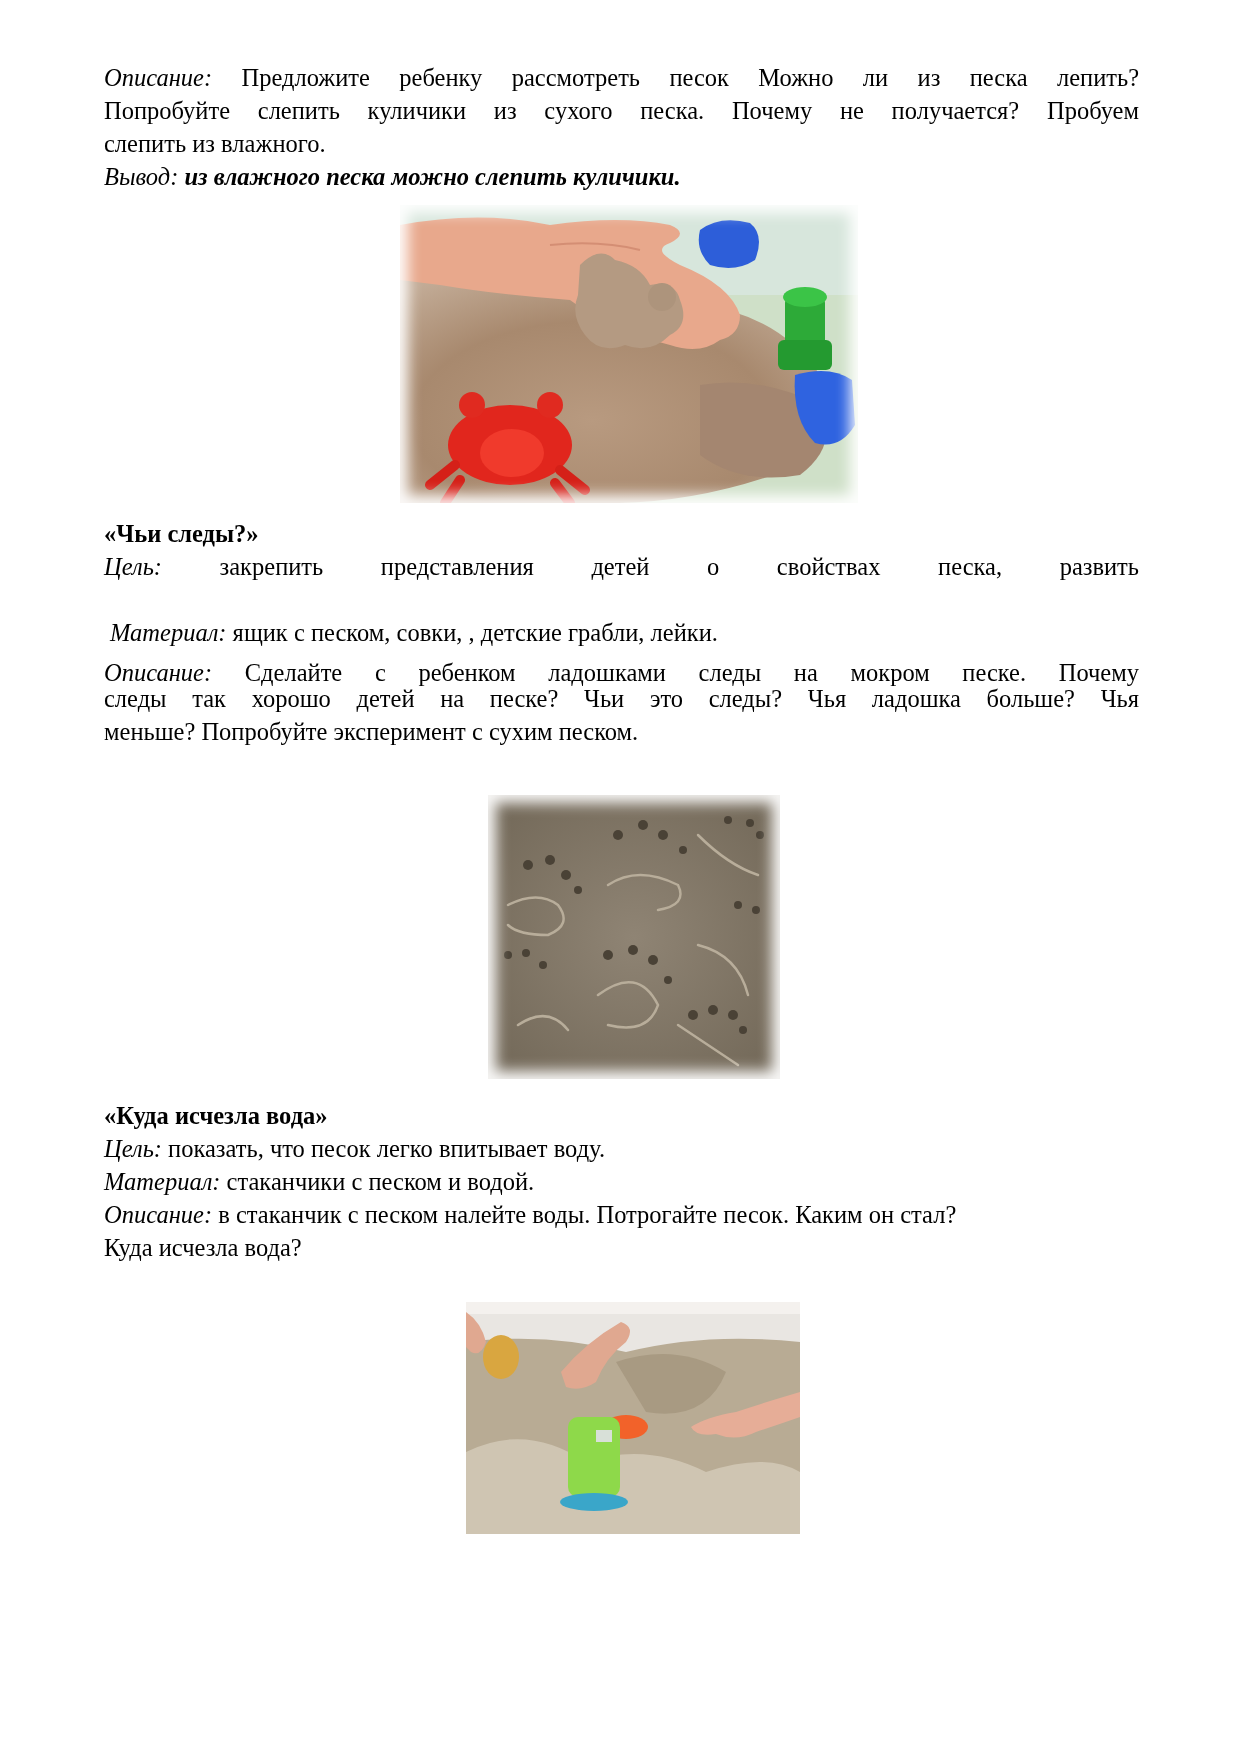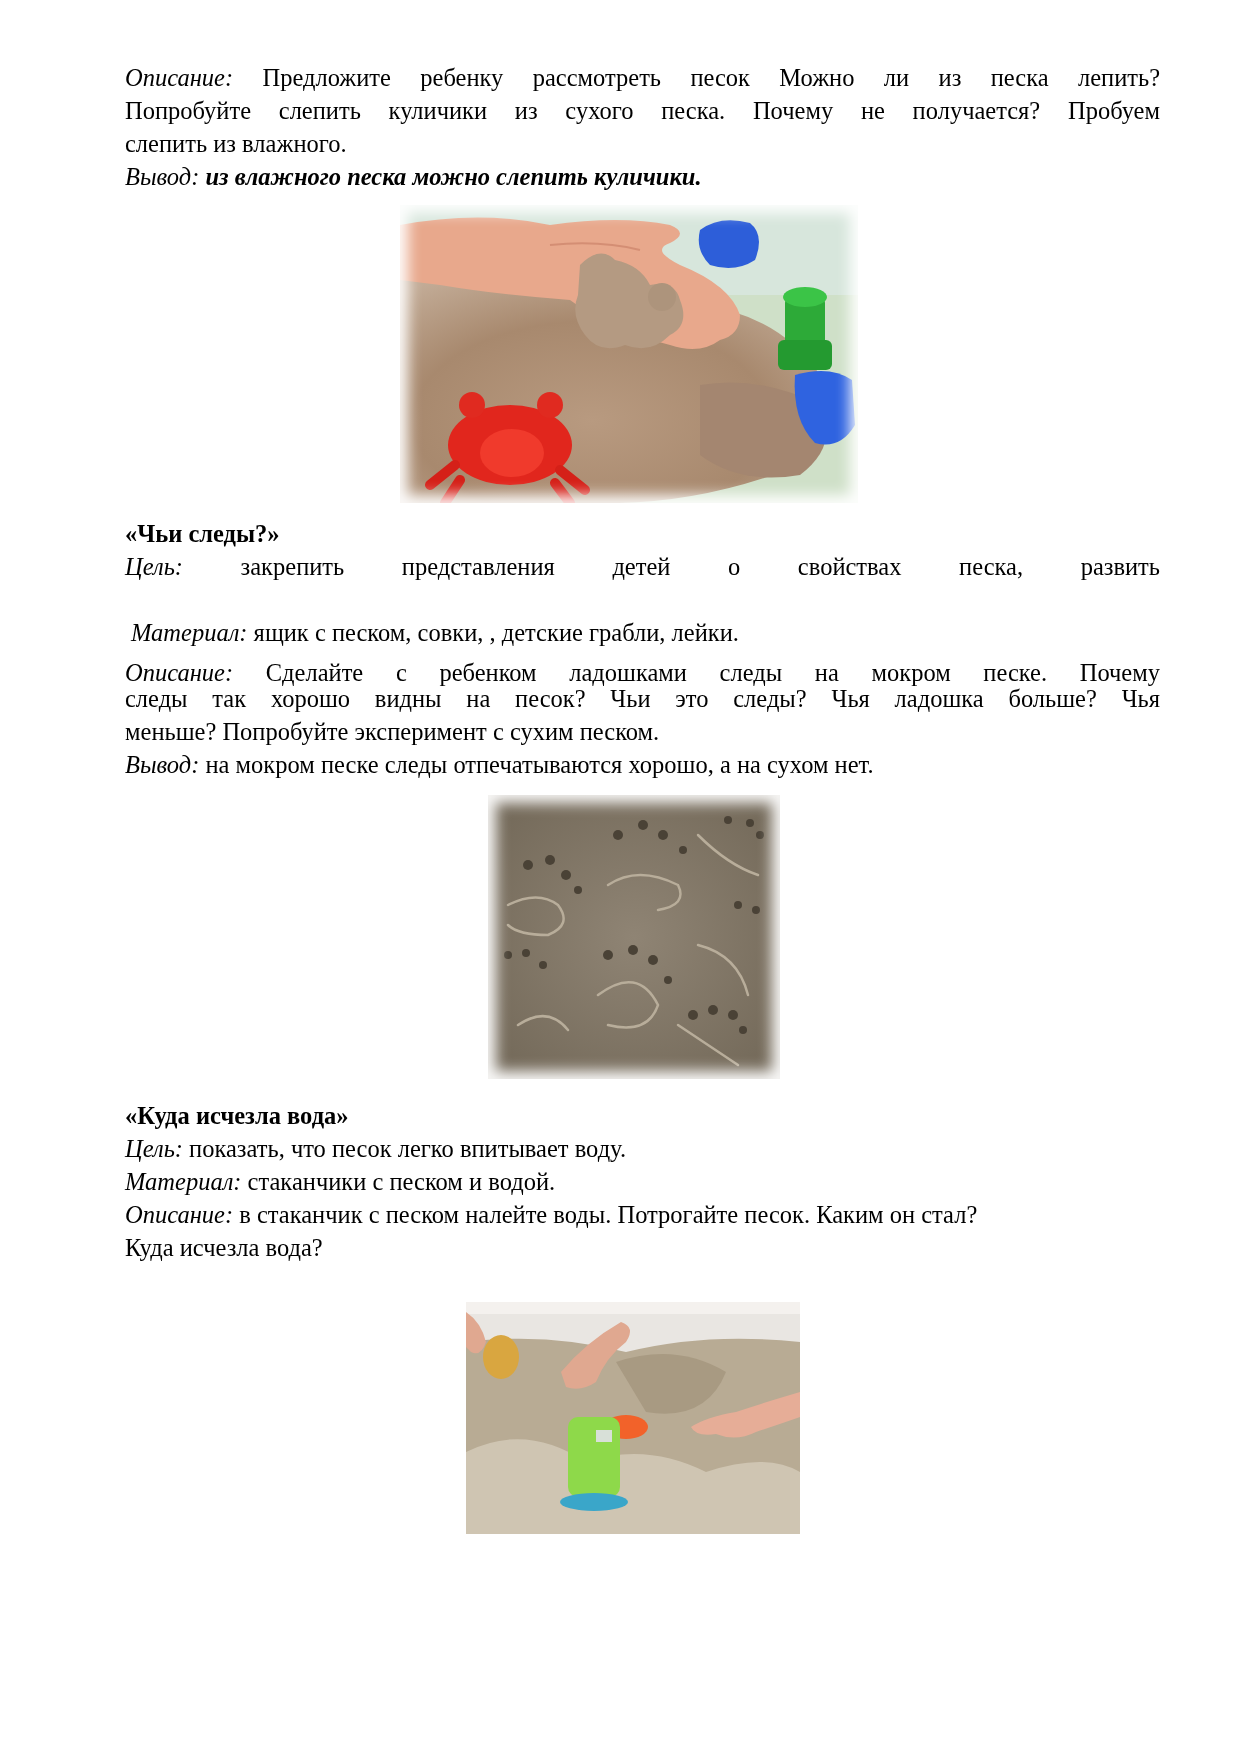--- a/index.html
+++ b/index.html
@@ -3,21 +3,21 @@
   <meta charset="utf-8">
   <style>
     html, body { margin: 0; padding: 0; background: #ffffff; }
     body {
       width: 1240px; height: 1754px; position: relative; overflow: hidden;
       font-family: "Liberation Serif", "DejaVu Serif", serif;
       color: #000;
     }
     .page { position: absolute; left: 0; top: 0; width: 1240px; height: 1754px; }
     .line {
-      position: absolute; left: 125px; width: 1035px;
+      position: absolute; left: 104px; width: 1035px;
       font-size: 24.5px; line-height: 33.5px; white-space: nowrap;
     }
     .justify { text-align: justify; text-align-last: justify; }
     .i { font-style: italic; }
     .b { font-weight: bold; }
     .ib { font-style: italic; font-weight: bold; }
 
     .photo { position: absolute; overflow: hidden; }
     .photo svg { display: block; width: 100%; height: 100%; }
     .vignette::after {
@@ -68,23 +68,22 @@
       <rect x="385" y="90" width="40" height="70" rx="8" fill="#2daa38"></rect>
       <ellipse cx="405" cy="92" rx="22" ry="10" fill="#3bc447"></ellipse>
       <rect x="378" y="135" width="54" height="30" rx="6" fill="#249a30"></rect>
     </svg>
   </div>
 
   <div class="line b" style="top:517px;">«Чьи следы?»</div>
   <div class="line justify" style="top:550px;"><span class="i">Цель:</span><span> закрепить    представления    детей    о    свойствах    песка,    развить</span></div>
   <div class="line" style="top:616px;margin-left:6px;"><span class="i">Материал:</span><span> ящик с песком, совки, , детские грабли, лейки.</span></div>
   <div class="line justify" style="top:649px;margin-top:7px;"><span class="i">Описание:</span><span> Сделайте с ребенком ладошками следы на мокром песке. Почему</span></div>
-  <div class="line justify" style="top:682px;">следы так хорошо видны на песок? Чьи это следы?  Чья ладошка больше? Чья</div>
+  <div class="line justify" style="top:682px;">следы так хорошо детей на песке? Чьи это следы?  Чья ладошка больше? Чья</div>
   <div class="line" style="top:715px;">меньше? Попробуйте эксперимент с сухим песком.</div>
-  <div class="line" style="top:748px;"><span class="i">Вывод:</span><span> на мокром песке следы отпечатываются хорошо, а  на сухом нет.</span></div>
 
   <div class="photo vignette" style="left:488px; top:795px; width:292px; height:284px;">
     <svg viewBox="0 0 292 284" preserveAspectRatio="none">
       <defs>
         <radialGradient id="sandGrey" cx="50%" cy="50%" r="75%">
           <stop offset="0" stop-color="#8f8474"></stop>
           <stop offset="1" stop-color="#6f6555"></stop>
         </radialGradient>
       </defs>
       <rect width="292" height="284" fill="url(#sandGrey)"></rect>

